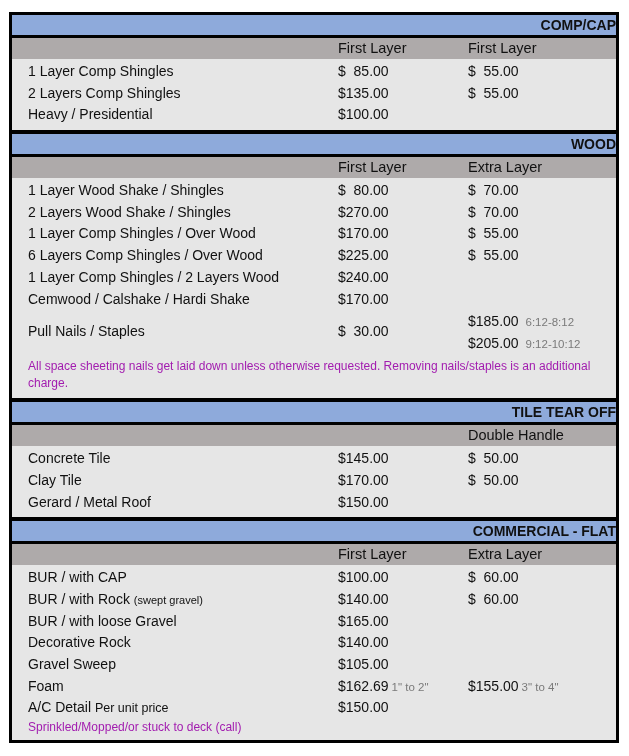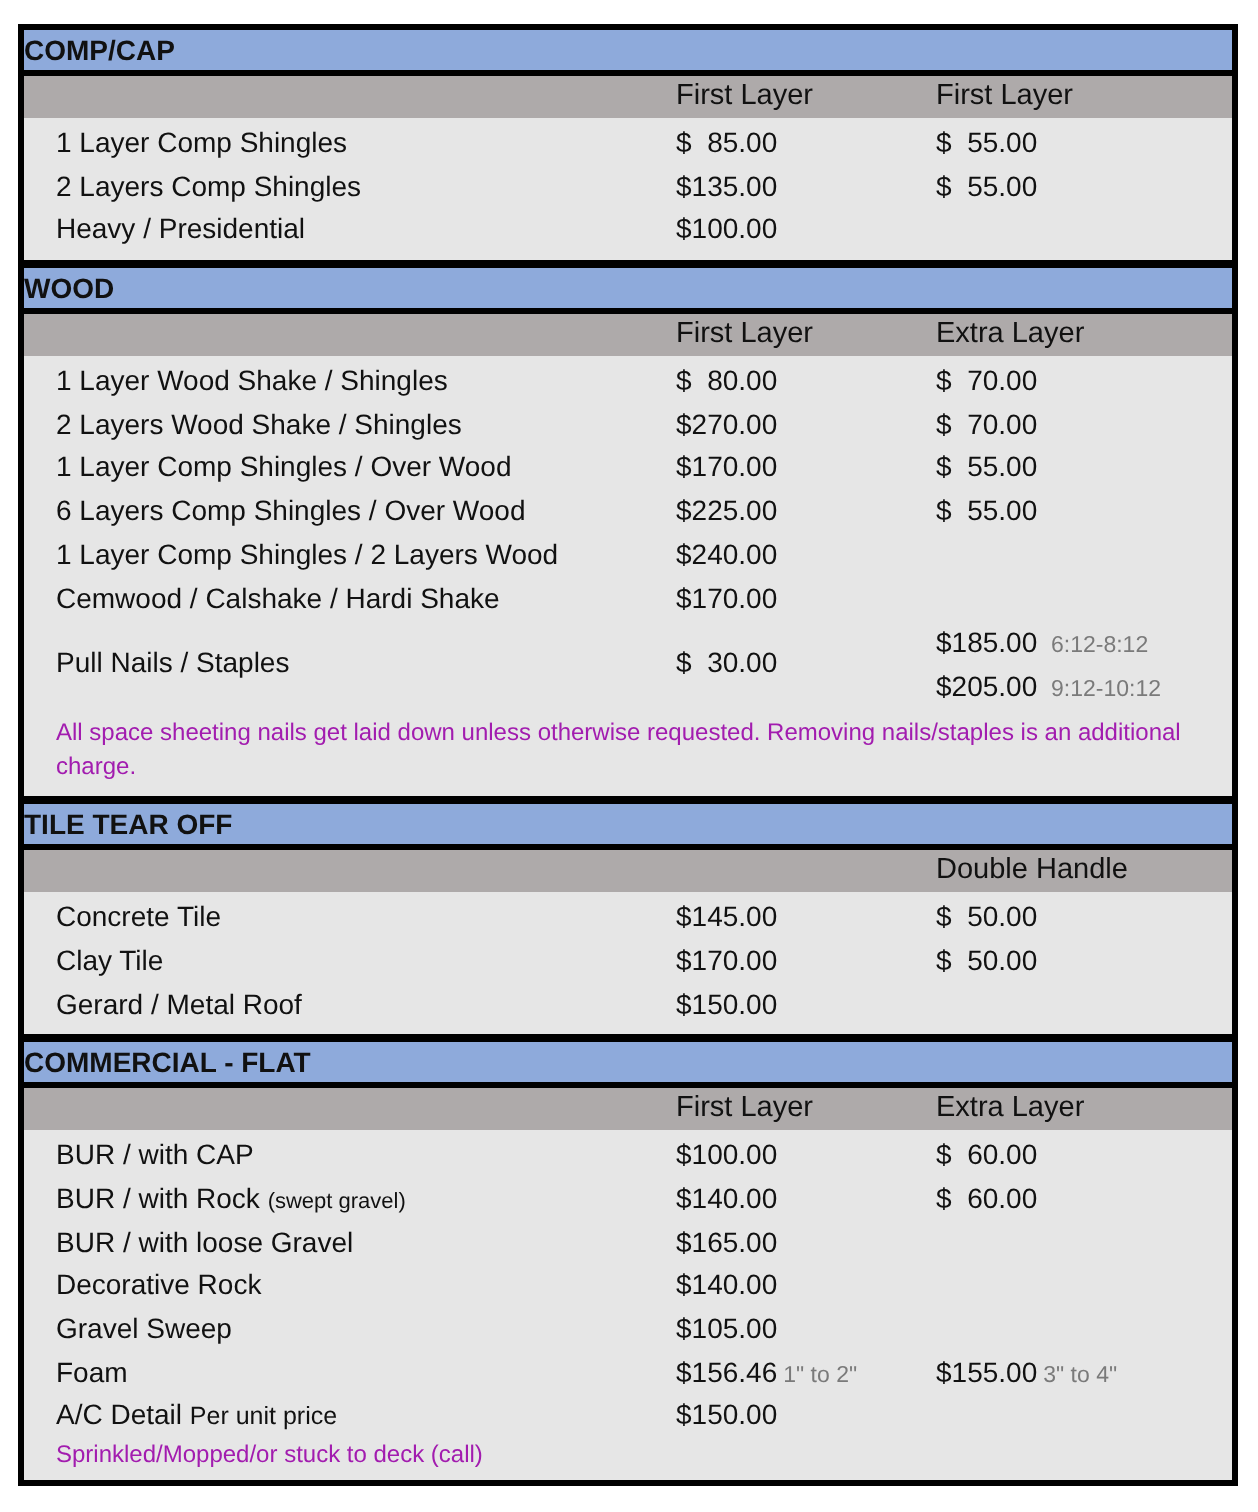--- a/index.html
+++ b/index.html
@@ -22,21 +22,21 @@
       border: 3px solid #000000;
       background: #e6e6e6;
     }
     .section + .section {
       border-top: 4px solid #000000;
     }
     .sec-title {
       background: #8eaadb;
       height: 20px;
       line-height: 20px;
-      text-align: left;
+      text-align: right;
       font-weight: bold;
       font-size: 14px;
       border-bottom: 3px solid #000000;
     }
     .col-head {
       background: #aeaaaa;
       height: 21px;
       line-height: 21px;
       position: relative;
       font-weight: normal;
@@ -210,21 +210,21 @@
         <span class="c1"><span>$140.00</span></span>
         <span class="c2"></span>
       </div>
       <div class="row">
         <span class="lbl"><span>Gravel Sweep</span></span>
         <span class="c1"><span>$105.00</span></span>
         <span class="c2"></span>
       </div>
       <div class="row">
         <span class="lbl"><span>Foam</span></span>
-        <span class="c1"><span>$156.46</span><span class="note-gray">1" to 2"</span></span>
+        <span class="c1"><span>$162.69</span><span class="note-gray">1" to 2"</span></span>
         <span class="c2"><span>$155.00</span><span class="note-gray">3" to 4"</span></span>
       </div>
       <div class="row">
         <span class="lbl"><span style="white-space:pre">A/C Detail </span><span class="sub" style="font-size:12.5px">Per unit price</span></span>
         <span class="c1"><span>$150.00</span></span>
         <span class="c2"></span>
       </div>
     </div>
     <div class="warn single">Sprinkled/Mopped/or stuck to deck (call)</div>
   </div>

